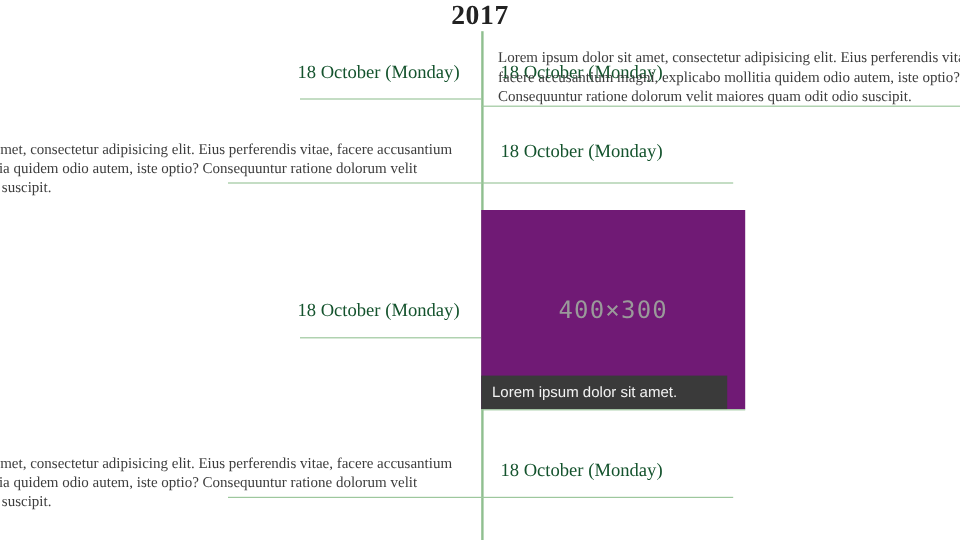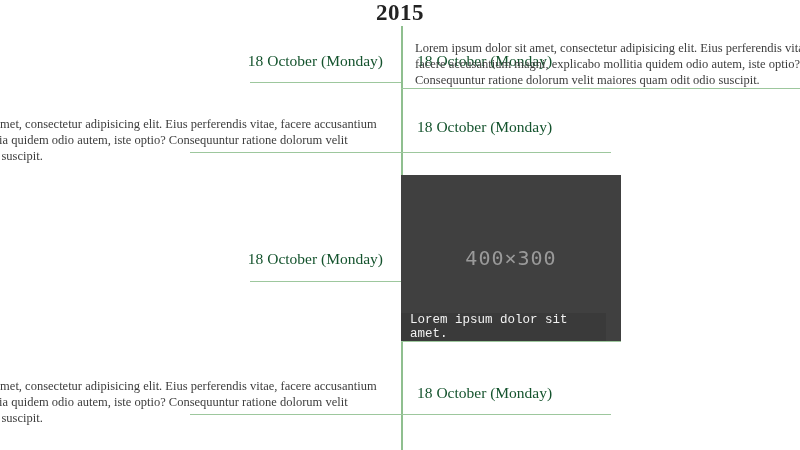--- a/index.html
+++ b/index.html
@@ -73,21 +73,21 @@
     color: #3d3d3d;
   }
 
   
   .card {
     position: absolute;
     left: 401px;
     top: 175px;
     width: 220px;
     height: 166px;
-    background: #404040;
+    background: #701a75;
   }
   .card .ph {
     position: absolute;
     left: 0;
     top: 0;
     width: 220px;
     height: 166px;
     display: flex;
     align-items: center;
     justify-content: center;
@@ -97,36 +97,36 @@
     letter-spacing: 1px;
   }
   .caption {
     position: absolute;
     left: 401px;
     top: 313px;
     width: 205px;
     height: 28px;
     background: #3a3a3a;
     color: #f2f2f2;
-    font-family: Liberation Mono, monospace;
+    font-family: Liberation Sans, sans-serif;
     font-size: 12.5px;
     display: flex;
     align-items: center;
     padding-left: 9px;
     box-sizing: border-box;
   }
 </style>
 </head>
 <body>
 
 <div class="timeline">
 
   <div class="axis"></div>
 
-  <div class="year">2015</div>
+  <div class="year">2017</div>
 
   <div class="date right" style="top:52px;">18 October (Monday)</div>
   <div class="rule" style="left:250px; top:82px; width:151px;"></div>
   <div class="para" style="left:415px; top:40px; width:420px;">Lorem ipsum dolor sit amet, consectetur adipisicing elit. Eius perferendis vitae, facere accusantium magni, explicabo mollitia quidem odio autem, iste optio? Consequuntur ratione dolorum velit maiores quam odit odio suscipit.</div>
   <div class="rule" style="left:401px; top:88px; width:400px;"></div>
   <div class="date left" style="top:52px; right:417px;">18 October (Monday)</div>
 
   <div class="para" style="left:-120px; top:116px; width:505px; text-align:left;">Lorem ipsum dolor sit amet, consectetur adipisicing elit. Eius perferendis vitae, facere accusantium magni, explicabo mollitia quidem odio autem, iste optio? Consequuntur ratione dolorum velit maiores quam odit odio suscipit.</div>
   <div class="rule" style="left:190px; top:152px; width:211px;"></div>
   <div class="date right" style="top:118px;">18 October (Monday)</div>

